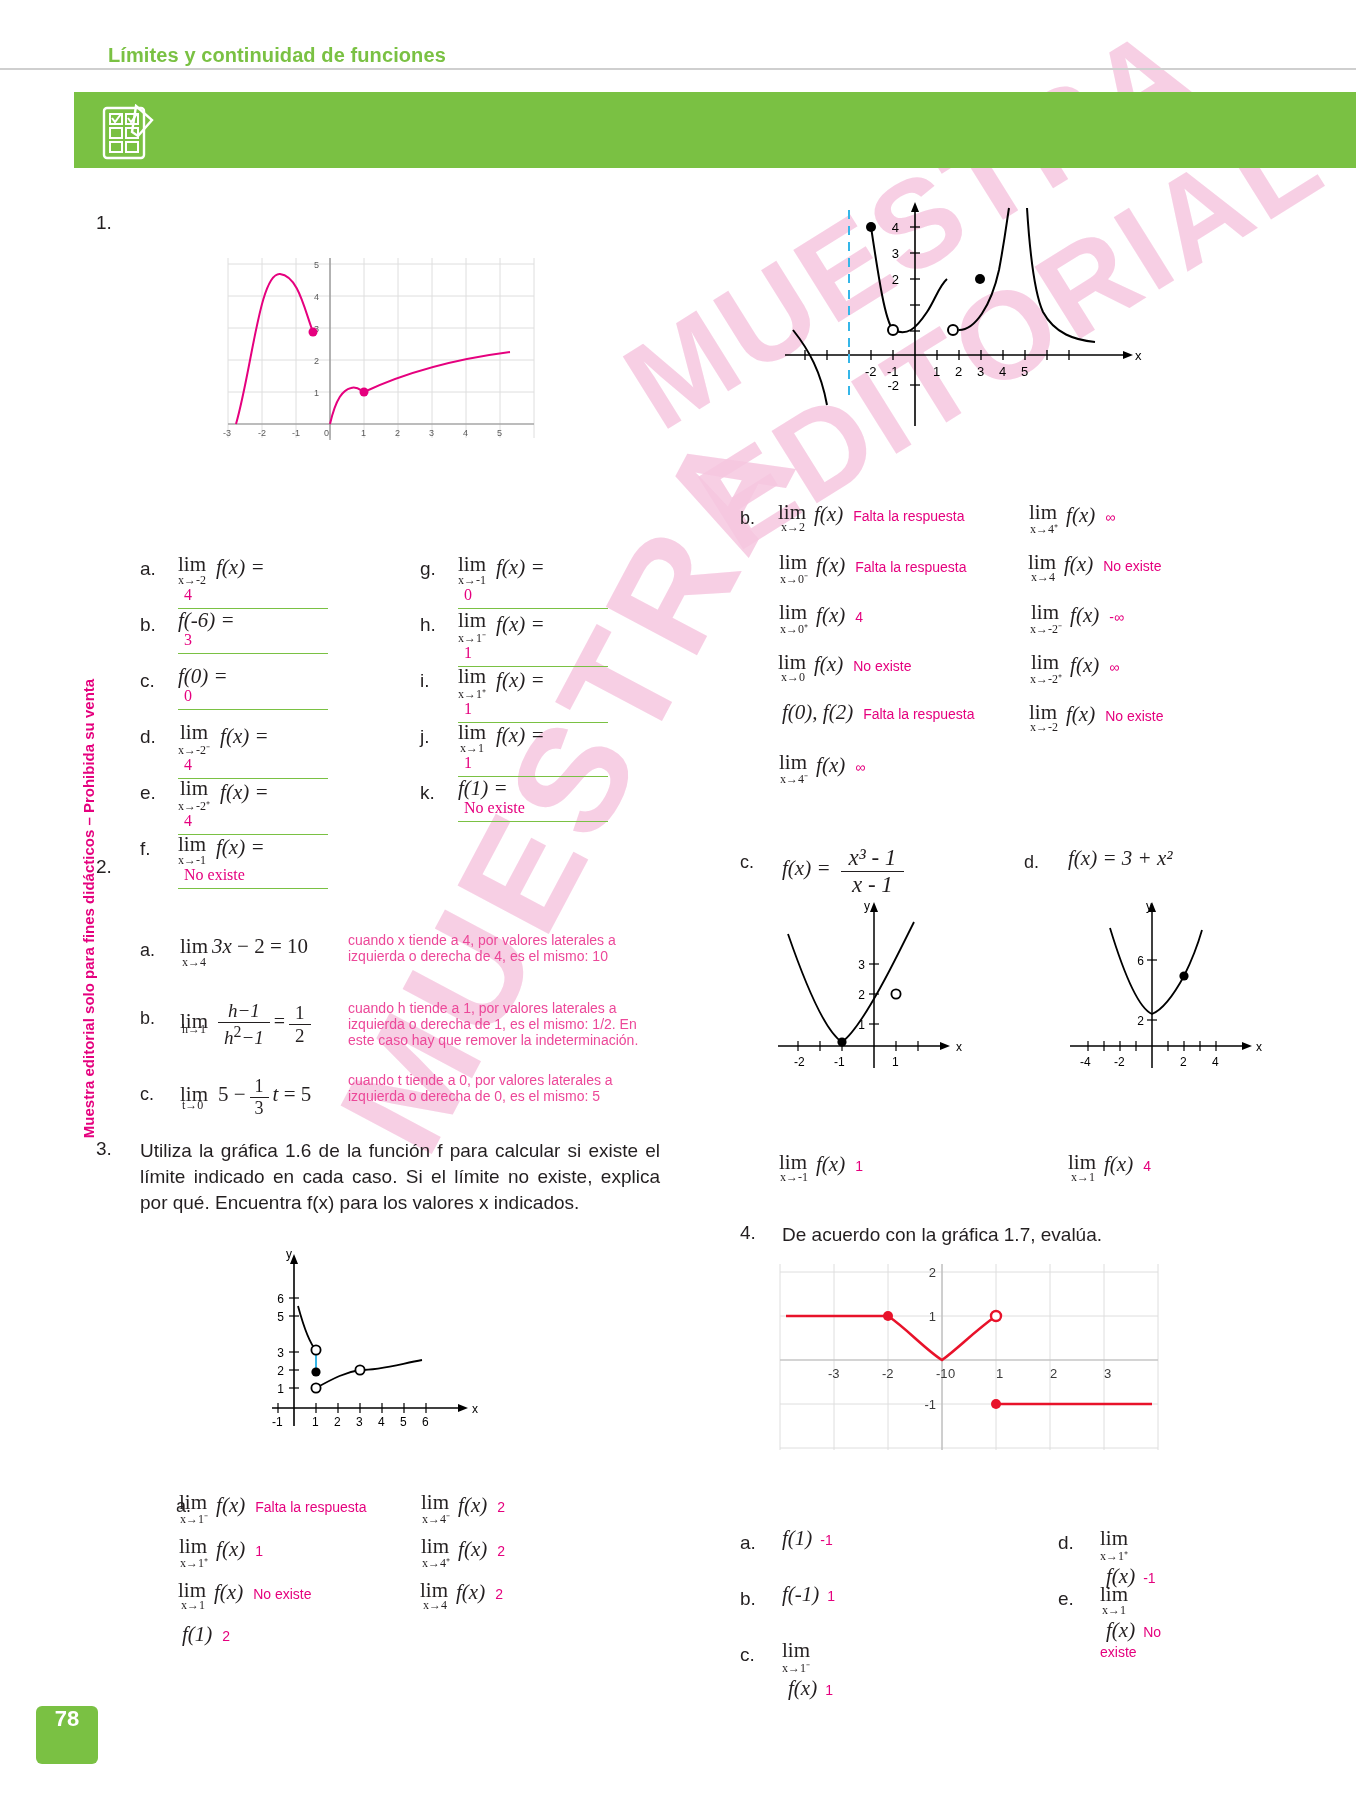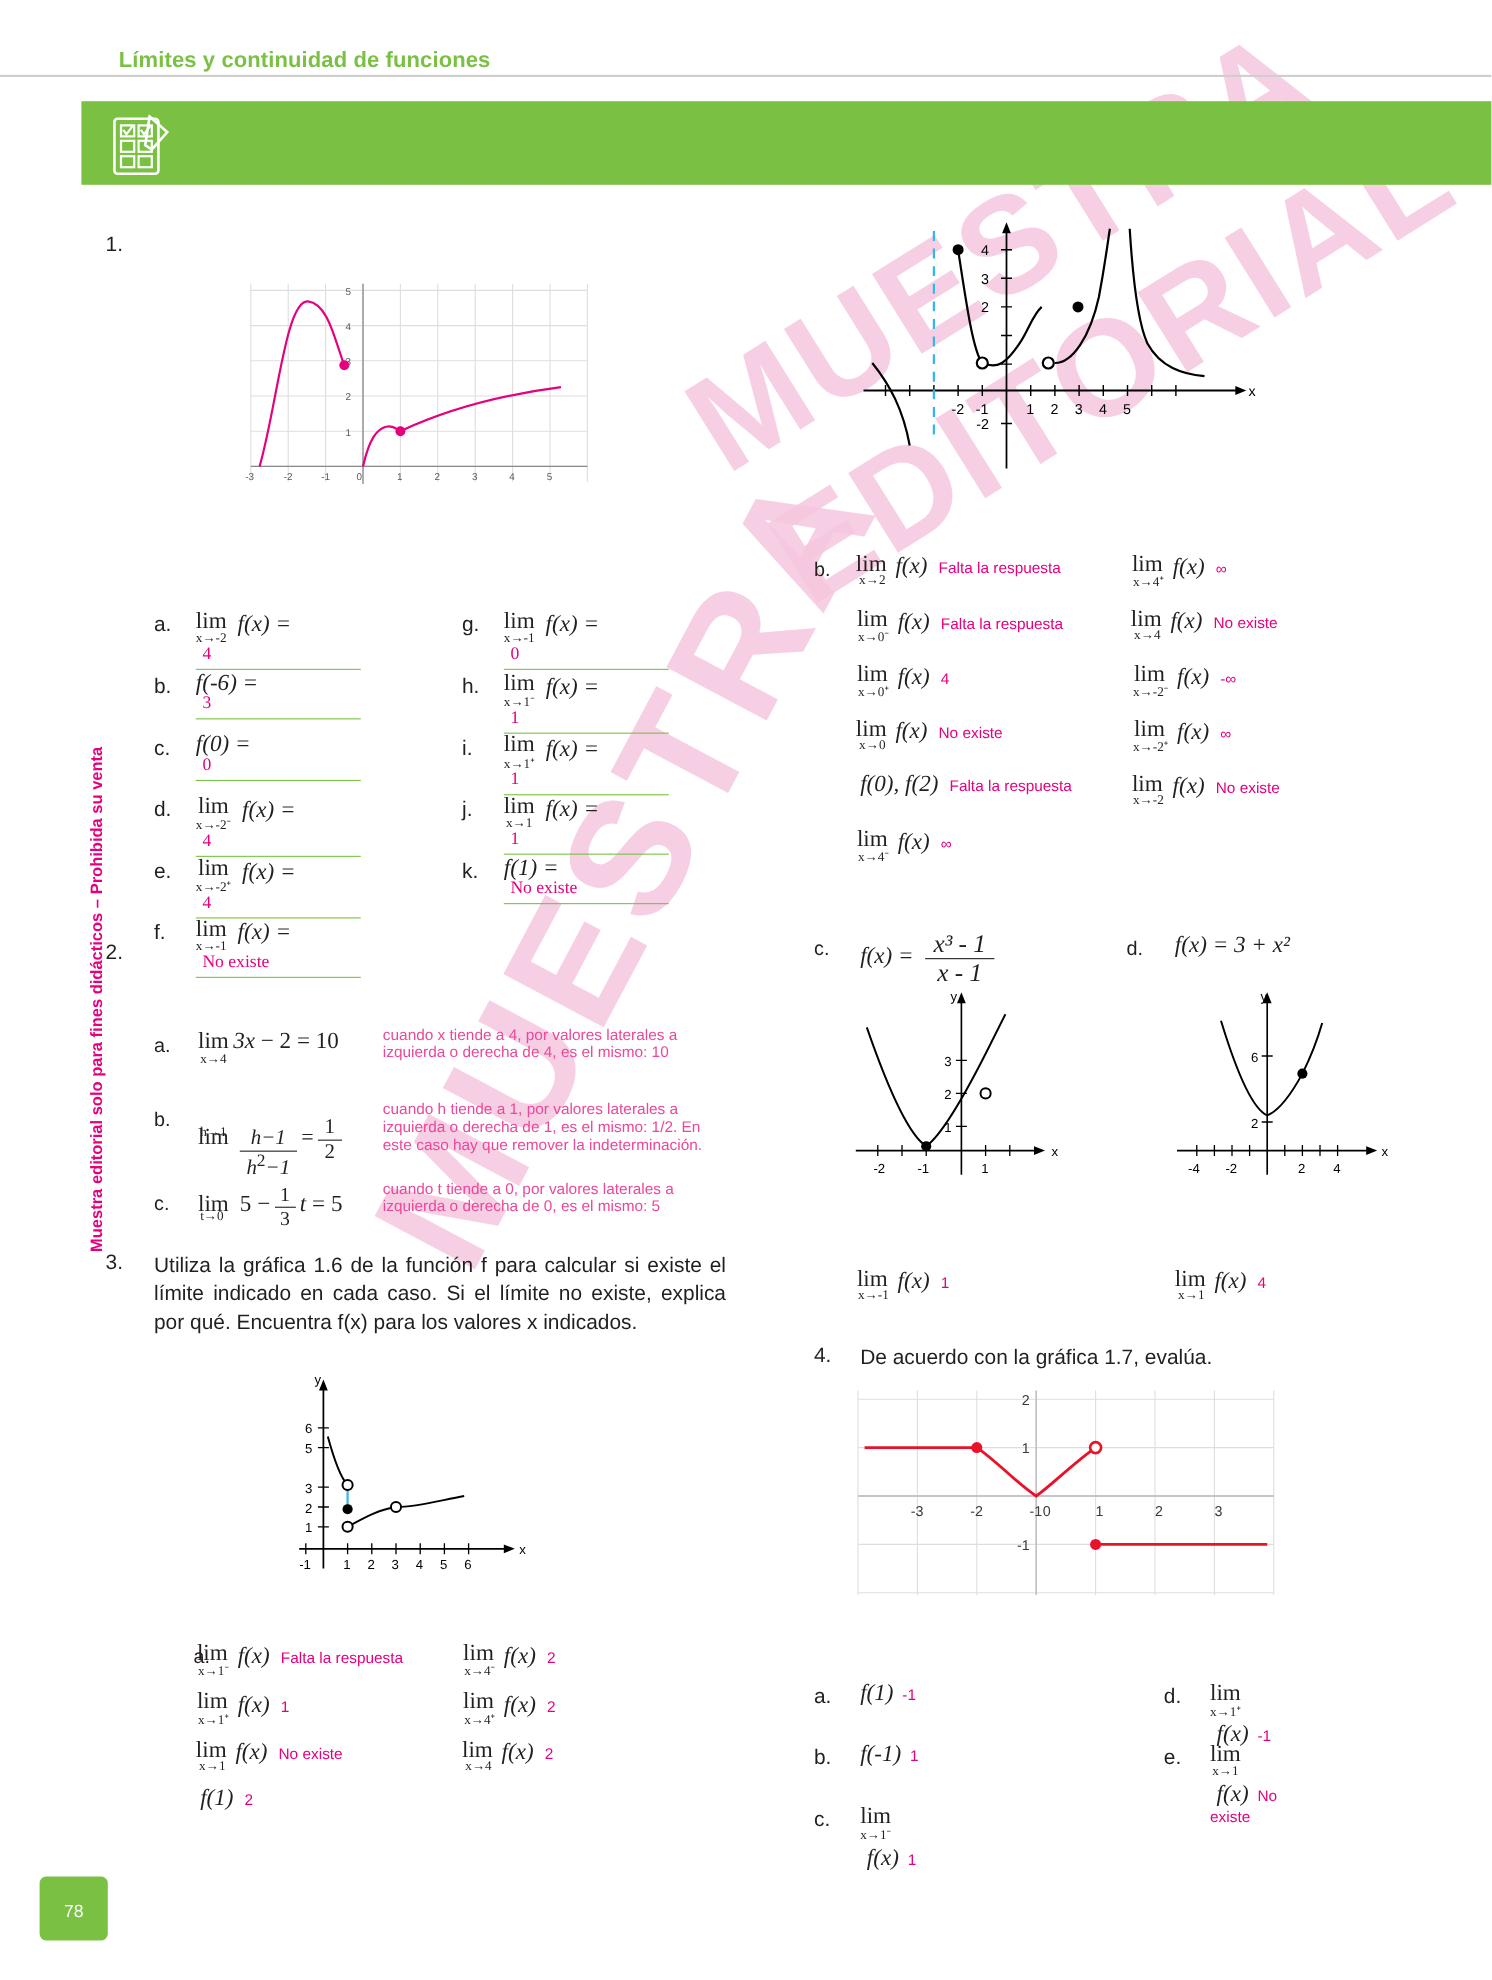--- a/index.html
+++ b/index.html
@@ -35,23 +35,23 @@
     font-size:15px;font-weight:bold;color:#e5007e;
     white-space:nowrap;
   }
 
   
   .page-tab{
     position:absolute;left:36px;bottom:36px;width:62px;height:58px;
     background:#7ac143;border-radius:6px;
   }
   .page-num{
-    position:absolute;left:36px;bottom:32px;width:62px;height:58px;
+    position:absolute;left:36px;bottom:52px;width:62px;height:58px;
     display:flex;align-items:center;justify-content:center;
-    color:#fff;font-size:16px;font-weight:normal;
+    color:#fff;font-size:22px;font-weight:bold;
   }
 
   
   .wm{
     position:absolute;pointer-events:none;
     color:#f6c7e0;font-weight:bold;font-family:"Liberation Sans",sans-serif;
     opacity:.85;
   }
   .wm1{left:620px;top:120px;font-size:124px;transform:rotate(-32deg);letter-spacing:4px;}
   .wm2{left:170px;top:700px;font-size:150px;transform:rotate(-62deg);letter-spacing:8px;}
@@ -358,21 +358,21 @@
   <div style="position:absolute;left:180px;top:934px;font-family:'Liberation Serif',serif;">
     <span class="lim">lim</span> <span style="font-style:italic;font-size:21px;">3x</span><span style="font-size:21px;"> − 2 = 10</span>
     <span class="sub" style="text-align:left;margin-left:2px;"><span>x→4</span></span>
   </div>
   <div class="small-note" style="position:absolute;left:348px;top:932px;width:300px;">cuando x tiende a 4, por valores laterales a izquierda o derecha de 4, es el mismo: 10</div>
 
   <div class="item-l" style="left:140px;top:1008px;">b.</div>
   <div style="position:absolute;left:180px;top:1000px;font-family:'Liberation Serif',serif;">
     <span class="lim">lim</span>
     <span style="display:inline-block;text-align:center;vertical-align:middle;font-size:19px;font-style:italic;margin-left:6px;">
-      <span style="display:block;border-bottom:1.4px solid #231f20;padding:0 6px;margin-top:24px;">h−1</span>
+      <span style="display:block;border-bottom:1.4px solid #231f20;padding:0 6px;">h−1</span>
       <span style="display:block;padding:0 6px;">h<sup style="font-style:normal;">2</sup>−1</span>
     </span>
     <span style="font-size:20px;">=</span>
     <span style="display:inline-block;text-align:center;vertical-align:middle;font-size:19px;">
       <span style="display:block;border-bottom:1.4px solid #231f20;padding:0 6px;">1</span>
       <span style="display:block;padding:0 6px;">2</span>
     </span>
     <span class="sub" style="position:absolute;left:2px;top:26px;text-align:left;"><span>h→1</span></span>
   </div>
   <div class="small-note" style="position:absolute;left:348px;top:1000px;width:300px;">cuando h tiende a 1, por valores laterales a izquierda o derecha de 1, es el mismo: 1/2. En este caso hay que remover la indeterminación.</div>

